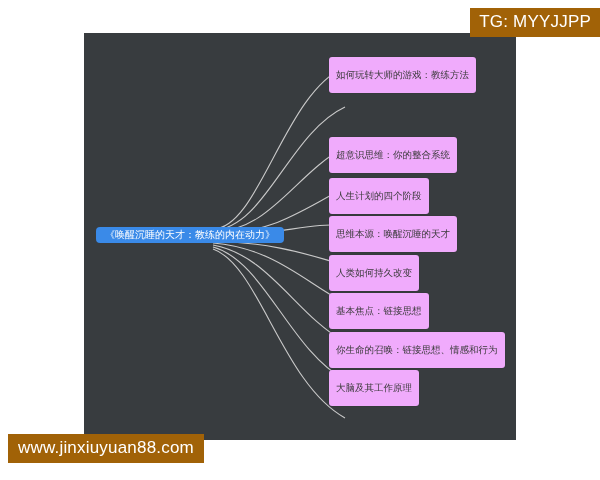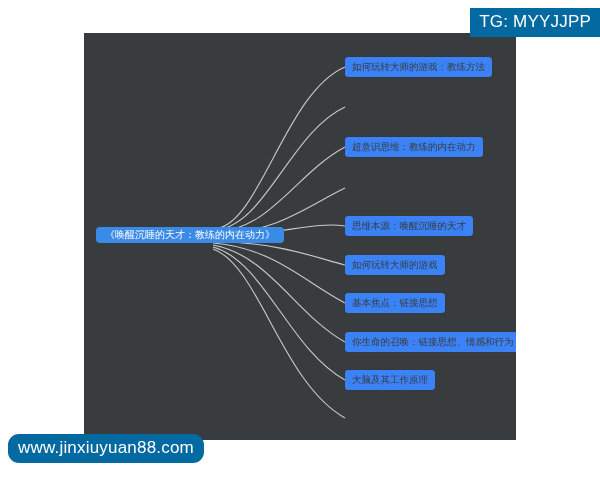--- a/index.html
+++ b/index.html
@@ -11,39 +11,38 @@
     height: 480px;
     background: #ffffff;
     font-family: "Liberation Sans", sans-serif;
     overflow: hidden;
     position: relative;
   }
 
   
   .watermark {
     position: absolute;
-    background: #0369a1;
+    background: #a16207;
     color: #ffffff;
     font-weight: normal;
     letter-spacing: 0.2px;
     white-space: nowrap;
     z-index: 40;
   }
   #wm-top {
     right: 0px;
     top: 8px;
     font-size: 17px;
     padding: 4px 9px 5px 9px;
   }
   #wm-bottom {
     left: 8px;
     bottom: 17px;
     font-size: 17px;
     padding: 4px 10px 5px 10px;
-    border-radius: 11px;
   }
 
   
   #mindmap {
     position: absolute;
     left: 84px;
     top: 33px;
     width: 432px;
     height: 407px;
     background: #383c3f;
@@ -72,27 +71,27 @@
     border-radius: 4px;
     color: #ffffff;
     font-size: 10px;
     white-space: nowrap;
     z-index: 20;
   }
 
   
   .leaf {
     position: absolute;
-    left: 261px;
-    height: 20px;
+    left: 245px;
+    height: 36px;
     box-sizing: border-box;
     display: flex;
     align-items: center;
     padding: 0 7px;
-    background: #3b82f6;
+    background: #f0abfc;
     border-radius: 3px;
     color: #3a3a3a;
     font-size: 9.5px;
     white-space: nowrap;
     z-index: 20;
     box-shadow: 0 0 1px rgba(0,0,0,0.35);
   }
 </style>
 </head>
 <body>
@@ -112,21 +111,22 @@
       <path d="M129,210 C190,215 222,250 261,270"></path>
       <path d="M129,212 C185,222 212,282 261,309"></path>
       <path d="M129,214 C180,228 205,316 261,347"></path>
       <path d="M129,216 C175,232 198,350 261,385"></path>
     </g>
   </svg>
 
   <div id="root-node">《唤醒沉睡的天才：教练的内在动力》</div>
 
   <div class="leaf" style="top:24px">如何玩转大师的游戏：教练方法</div>
-  <div class="leaf" style="top:104px">超意识思维：教练的内在动力</div>
+  <div class="leaf" style="top:104px">超意识思维：你的整合系统</div>
+  <div class="leaf" style="top:145px">人生计划的四个阶段</div>
   <div class="leaf" style="top:183px">思维本源：唤醒沉睡的天才</div>
-  <div class="leaf" style="top:222px">如何玩转大师的游戏</div>
+  <div class="leaf" style="top:222px">人类如何持久改变</div>
   <div class="leaf" style="top:260px">基本焦点：链接思想</div>
   <div class="leaf" style="top:299px">你生命的召唤：链接思想、情感和行为</div>
   <div class="leaf" style="top:337px">大脑及其工作原理</div>
 </div>
 
 <div class="watermark" id="wm-bottom">www.jinxiuyuan88.com</div>
 
 </body></html>

